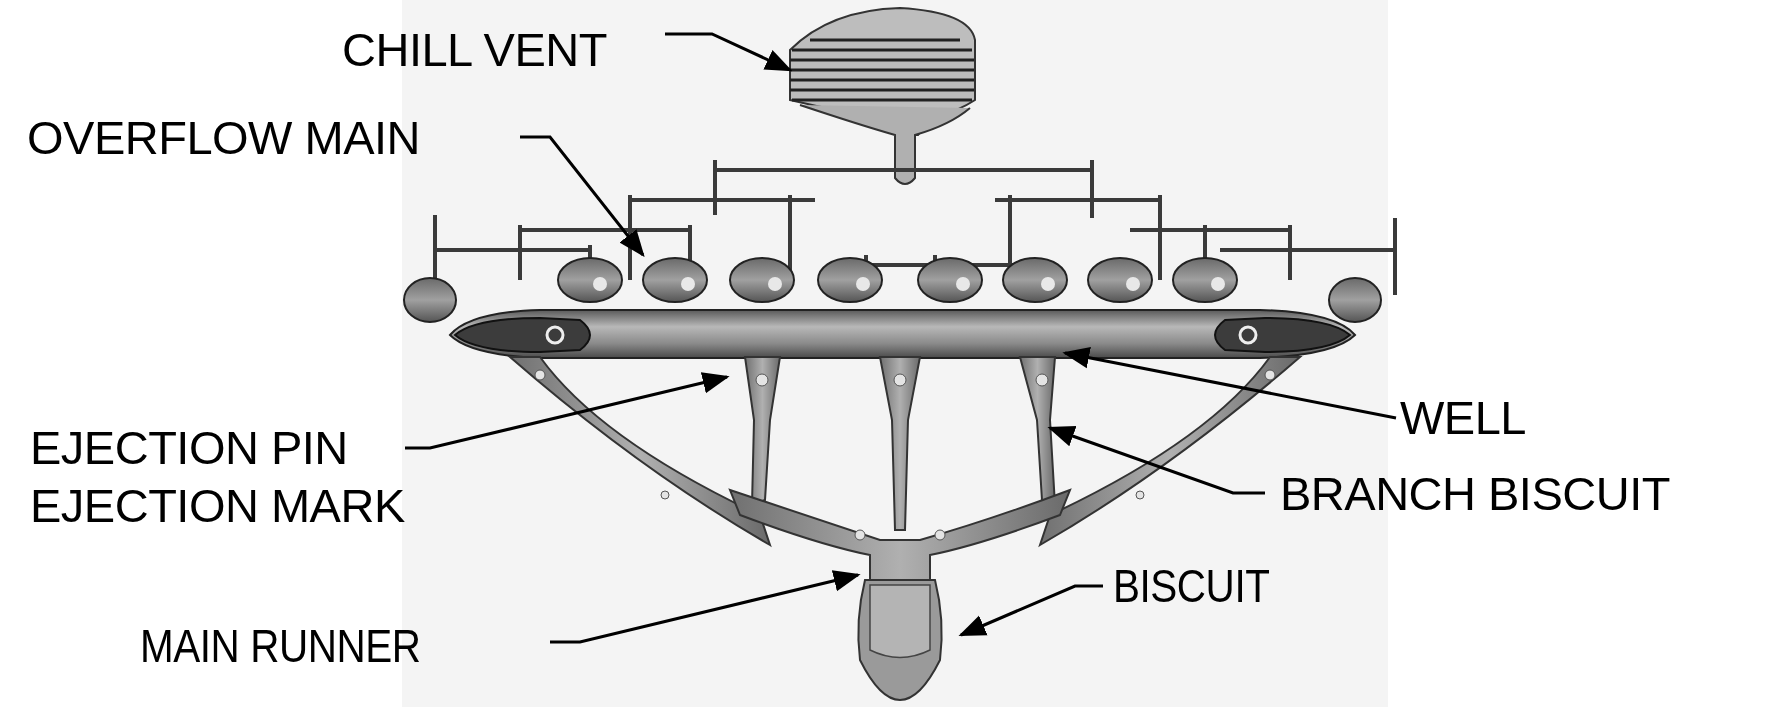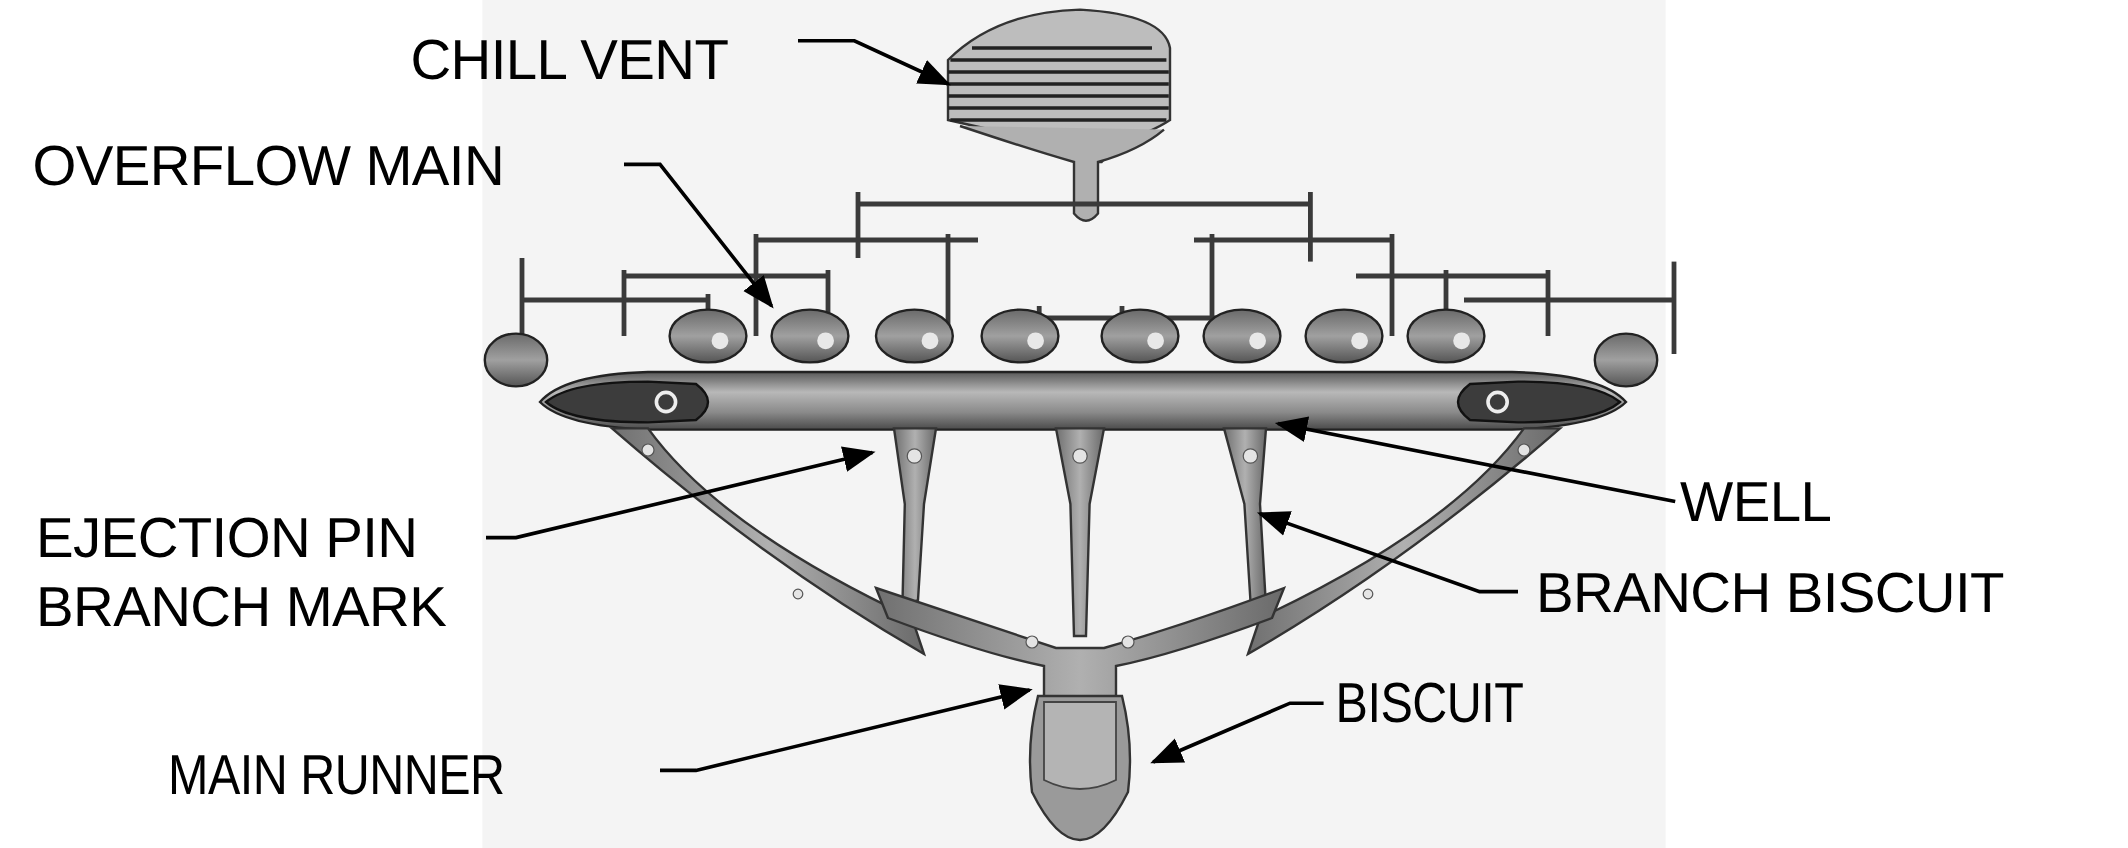--- a/index.html
+++ b/index.html
@@ -150,17 +150,17 @@
     <polyline points="1396,418 1065,353" marker-end="url(#arrow)"></polyline>
     <polyline points="1265,493 1233,493 1050,428" marker-end="url(#arrow)"></polyline>
     <polyline points="1103,586 1075,586 961,635" marker-end="url(#arrow)"></polyline>
     <polyline points="550,642 580,642 858,575" marker-end="url(#arrow)"></polyline>
   </g>
 </svg>
 
 <div class="label" style="left:342px; top:8px;margin-top:16px;">CHILL VENT</div>
 <div class="label" style="left:27px; top:112px;">OVERFLOW MAIN</div>
 <div class="label" style="left:30px; top:422px;">EJECTION PIN</div>
-<div class="label" style="left:30px; top:480px;">BRANCH MARK</div>
+<div class="label" style="left:30px; top:480px;">EJECTION MARK</div>
 <div class="label" style="left:1400px; top:392px;">WELL</div>
 <div class="label" style="left:1280px; top:468px;">BRANCH BISCUIT</div>
 <div class="label narrow" style="left:1113px; top:560px;">BISCUIT</div>
 <div class="label narrow" style="left:140px; top:620px;">MAIN RUNNER</div>
 
 </body></html>

